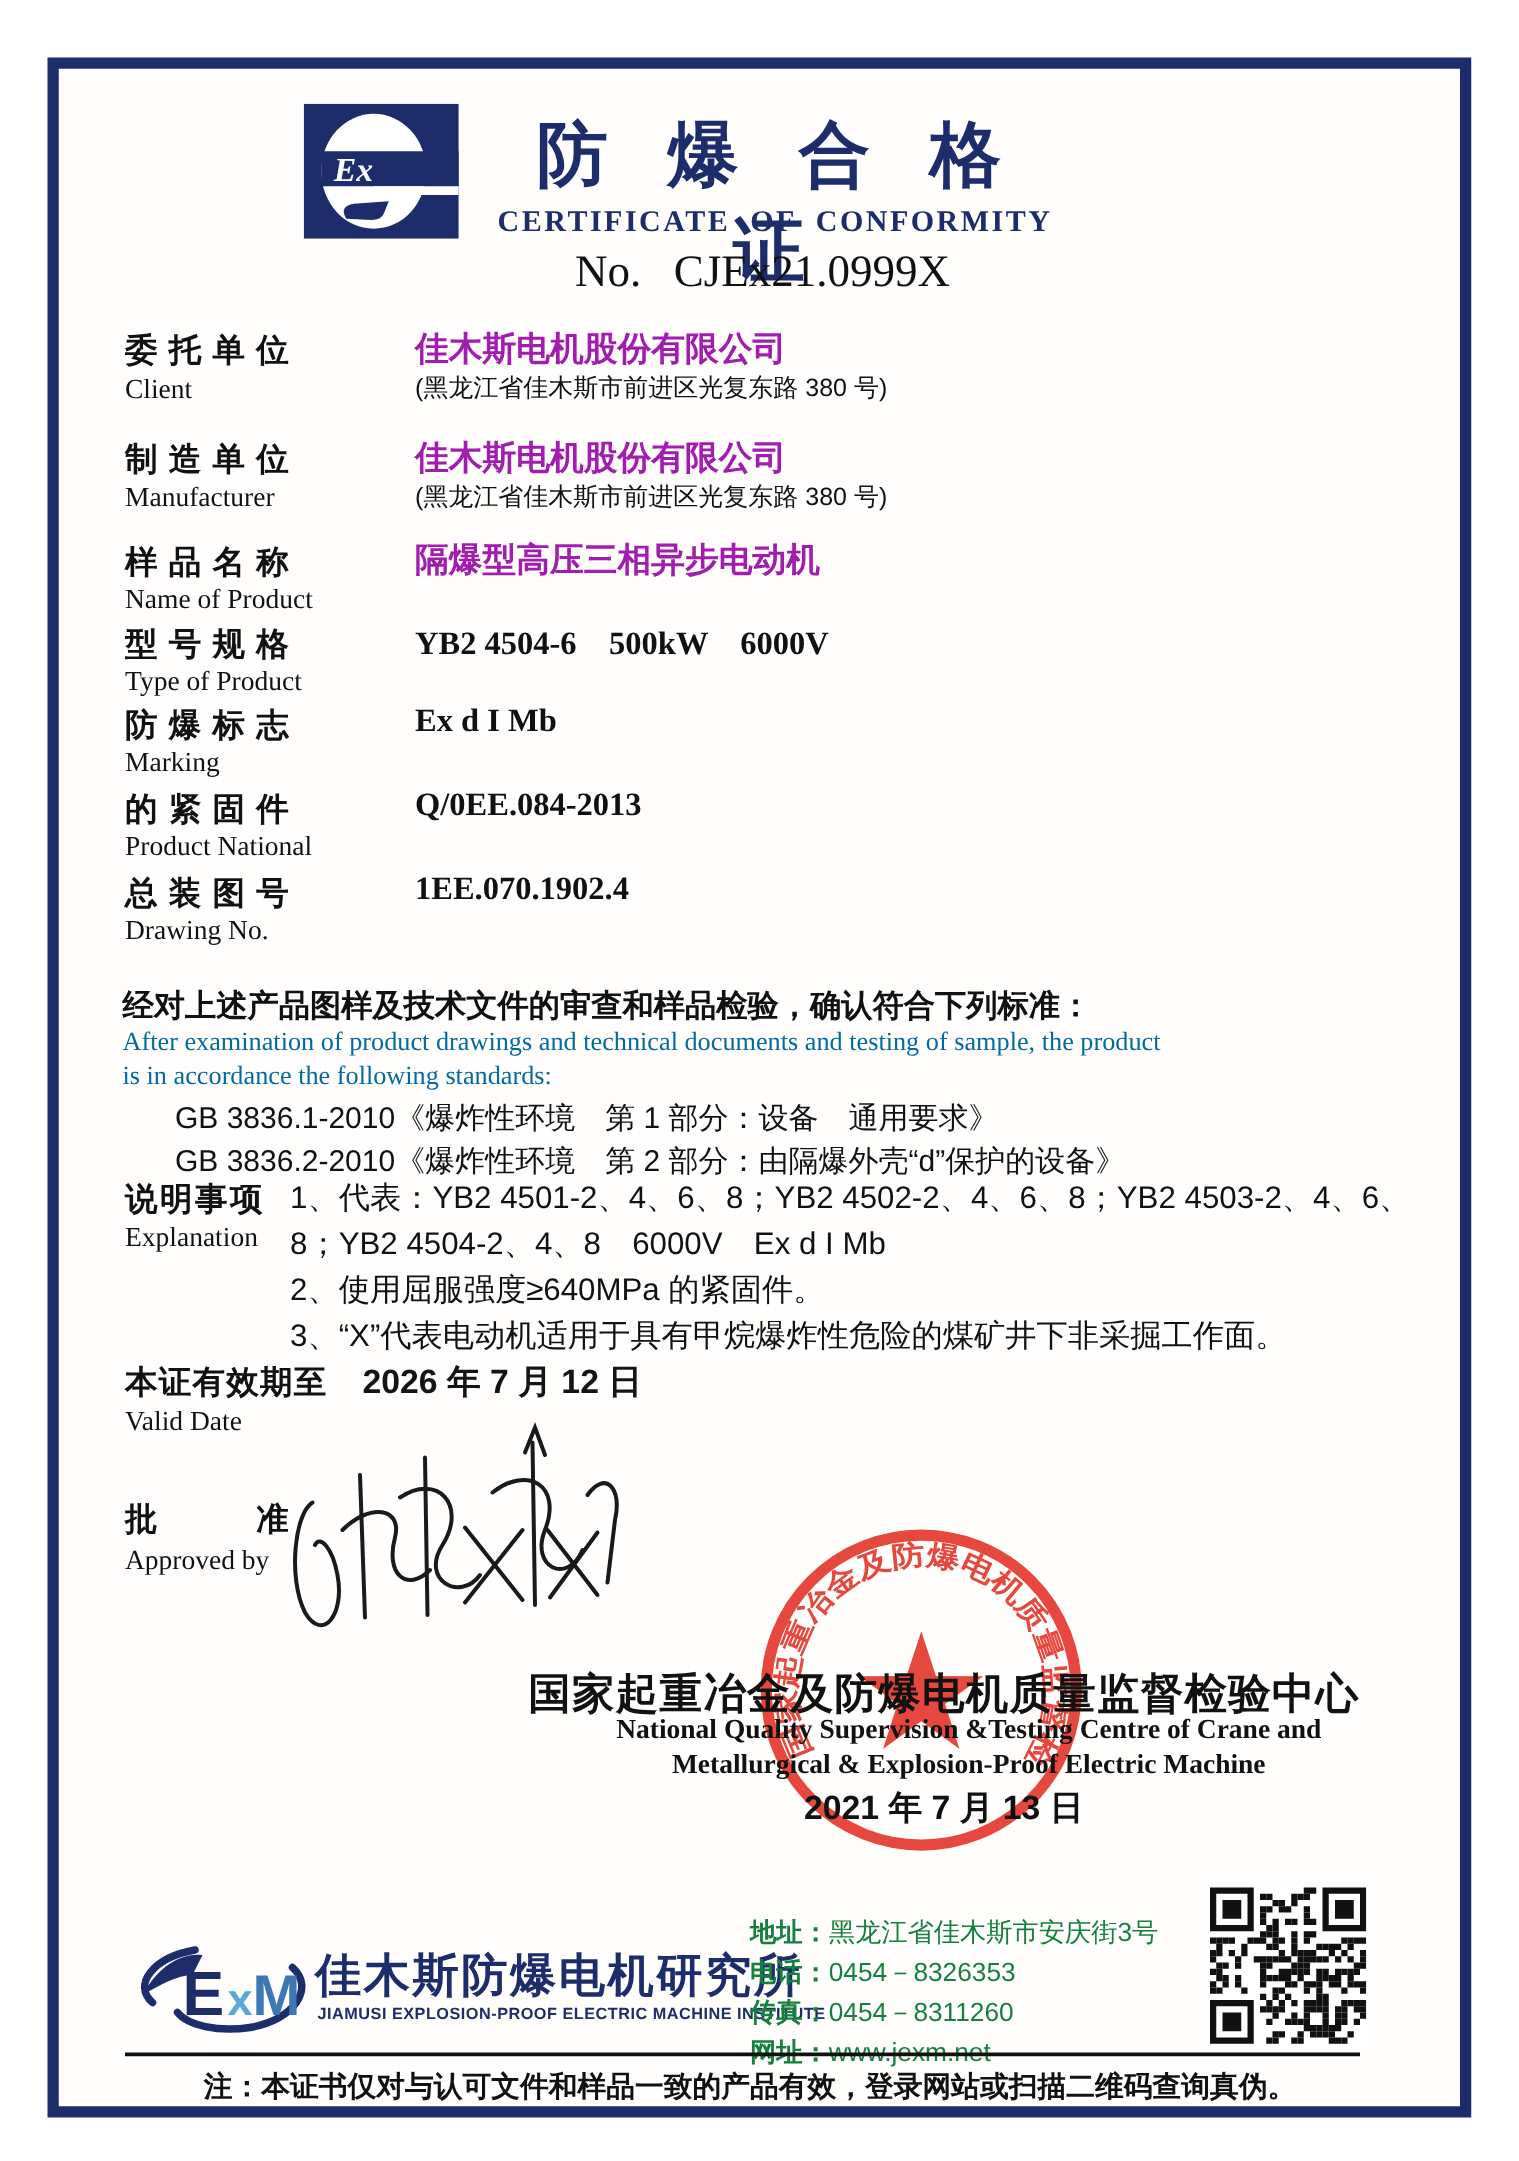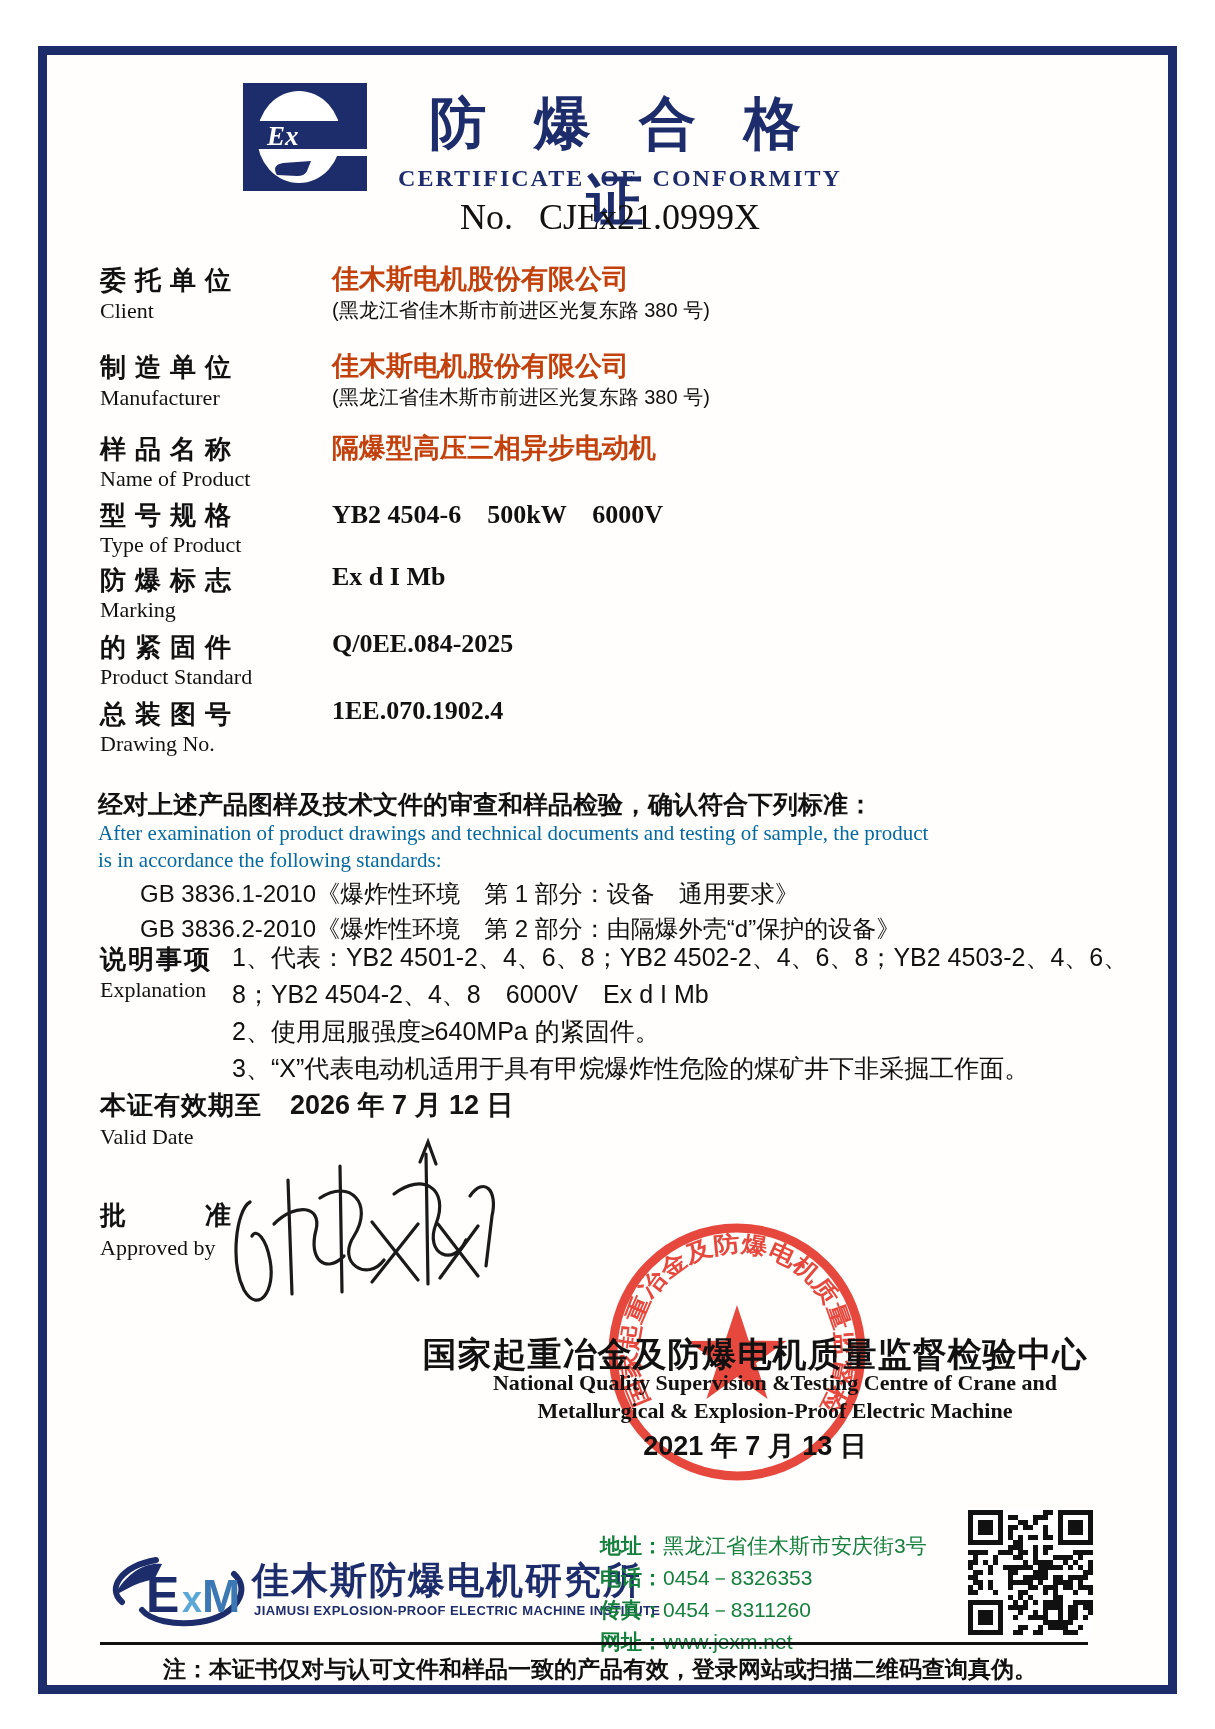--- a/index.html
+++ b/index.html
@@ -8,21 +8,21 @@
   .frame{left:38px;top:46px;width:1121px;height:1630px;border:9px solid #1d2c6b;background:#fffefc;}
   
   .exmark{left:243px;top:83px;width:124px;height:108px;}
   .title-cn{left:380px;top:86px;width:480px;text-align:center;font-size:57px;font-weight:bold;color:#1d2c6b;letter-spacing:10px;word-spacing:12px;}
   .title-en{left:330px;top:152px;width:580px;text-align:center;font-family:"Liberation Serif",serif;font-weight:bold;font-size:24px;color:#1d2c6b;letter-spacing:2px;word-spacing:8px;margin-top:13px;}
   .certno{left:330px;top:196px;width:560px;text-align:center;font-family:"Liberation Serif",serif;font-size:36px;color:#111;}
   .certno .num{margin-left:26px;}
   
   .lab-cn{left:100px;width:250px;font-size:26px;font-weight:bold;letter-spacing:9px;color:#111;}
   .lab-en{left:100px;width:260px;font-family:"Liberation Serif",serif;font-size:22px;color:#111;}
-  .val-cn{left:332px;width:640px;font-size:27px;font-weight:600;color:#c2410c;}
+  .val-cn{left:332px;width:640px;font-size:27px;font-weight:600;color:#a21caf;}
   .val-sub{left:332px;width:660px;font-size:20px;font-weight:500;color:#111;}
   .val-lat{left:332px;width:640px;font-family:"Liberation Serif",serif;font-size:26px;font-weight:bold;color:#111;}
   
   .para-cn{left:98px;width:1020px;font-size:25px;font-weight:bold;color:#111;}
   .para-en{left:98px;width:1020px;font-family:Liberation Serif, serif;font-size:21px;color:#0369a1;}
   .gb{left:140px;width:980px;font-size:24px;font-weight:500;color:#111;}
   .expl-line{left:232px;width:900px;font-size:25px;font-weight:500;color:#111;}
   
   .issuer-cn{left:380px;top:1332px;width:750px;text-align:center;font-size:34px;font-weight:bold;color:#111;letter-spacing:1px;}
   .issuer-en{left:400px;width:750px;text-align:center;font-family:"Liberation Serif",serif;font-size:22px;font-weight:bold;color:#111;}
@@ -74,22 +74,22 @@
 
 <div class="abs lab-cn" style="top:498px">型号规格</div>
 <div class="abs lab-en" style="top:532px">Type of Product</div>
 <div class="abs val-lat" style="top:497px">YB2 4504-6　500kW　6000V</div>
 
 <div class="abs lab-cn" style="top:563px">防爆标志</div>
 <div class="abs lab-en" style="top:597px">Marking</div>
 <div class="abs val-lat" style="top:562px">Ex d I Mb</div>
 
 <div class="abs lab-cn" style="top:630px">的紧固件</div>
-<div class="abs lab-en" style="top:664px">Product Standard</div>
-<div class="abs val-lat" style="top:629px">Q/0EE.084-2025</div>
+<div class="abs lab-en" style="top:664px">Product National</div>
+<div class="abs val-lat" style="top:629px">Q/0EE.084-2013</div>
 
 <div class="abs lab-cn" style="top:697px">总装图号</div>
 <div class="abs lab-en" style="top:731px">Drawing No.</div>
 <div class="abs val-lat" style="top:696px">1EE.070.1902.4</div>
 
 <div class="abs para-cn" style="top:788px">经对上述产品图样及技术文件的审查和样品检验，确认符合下列标准：</div>
 <div class="abs para-en" style="top:821px">After examination of product drawings and technical documents and testing of sample, the product</div>
 <div class="abs para-en" style="top:848px">is in accordance the following standards:</div>
 <div class="abs gb" style="top:878px">GB 3836.1-2010《爆炸性环境　第 1 部分：设备　通用要求》</div>
 <div class="abs gb" style="top:913px">GB 3836.2-2010《爆炸性环境　第 2 部分：由隔爆外壳“d”保护的设备》</div>

